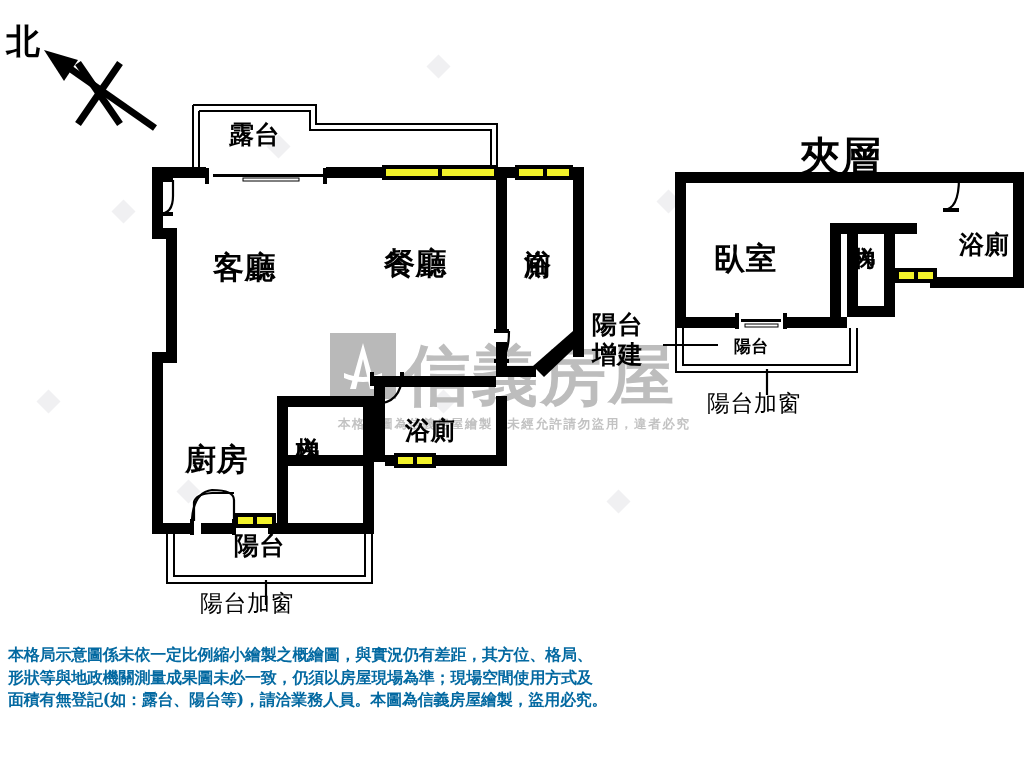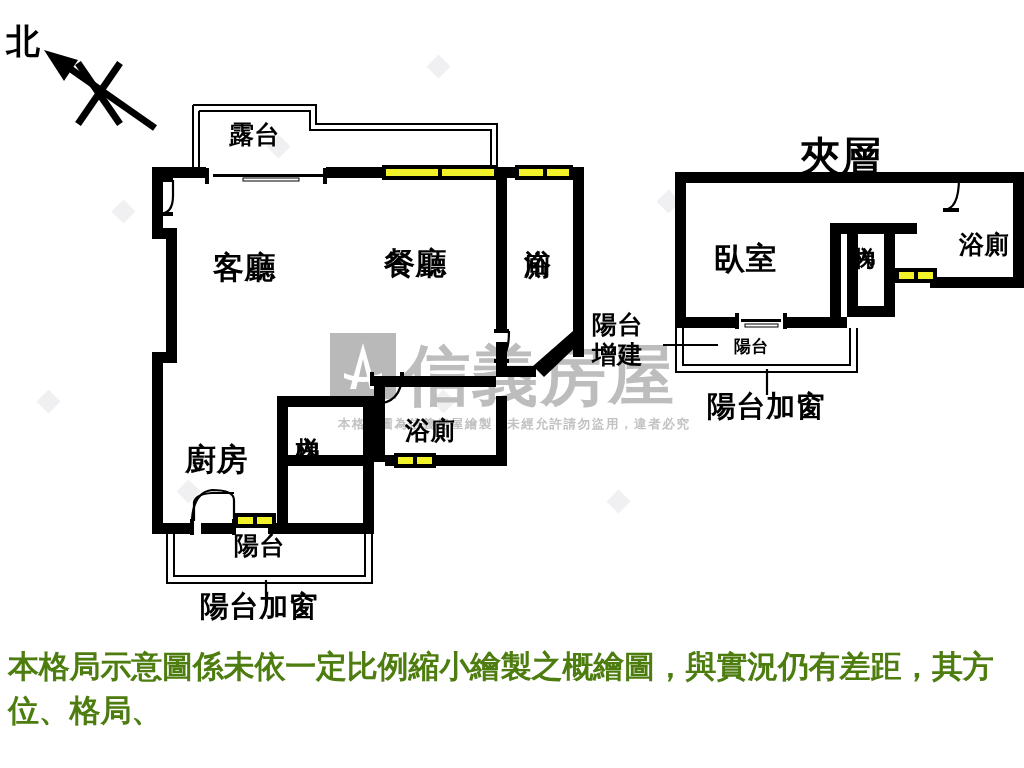--- a/index.html
+++ b/index.html
@@ -35,33 +35,33 @@
     font-family: "DejaVu Serif", "Liberation Serif", serif;
     line-height: 1;
     letter-spacing: 0.02em;
   }
   .lbl-room   { font-size: 31px; font-weight: 700; }
   .lbl-room-v { font-size: 27px; font-weight: 700; writing-mode: vertical-rl; text-orientation: upright; line-height: 1.02; }
   .lbl-small  { font-size: 25px; font-weight: 700; }
   .lbl-sub    { font-size: 17px; font-weight: 700; }
   .lbl-title  { font-size: 40px; font-weight: 700; }
   .lbl-north  { font-size: 34px; font-weight: 700; }
-  .lbl-anno   { font-size: 29px; font-weight: 700; }
+  .lbl-anno   { font-size: 23px; font-weight: 400; }
   .lbl-anno2  { font-size: 25px; font-weight: 700; line-height: 1.18; }
 
   #disclaimer {
     position: absolute;
     left: 8px;
     top: 644px;
     width: 1010px;
     font-family: "DejaVu Serif", "Liberation Serif", serif;
-    font-size: 31px;
+    font-size: 16px;
     font-weight: 700;
     line-height: 1.42;
-    color: #4d7c0f;
+    color: #0369a1;
     letter-spacing: -0.2px;
   }
   #disclaimer p { margin: 0; }
 
   
   #watermark {
     position: absolute;
     left: 330px;
     top: 333px;
     width: 380px;
@@ -354,15 +354,17 @@
 
   <div class="lbl lbl-anno2" style="left:592px; top:310px;">
     <div>陽台</div>
     <div>增建</div>
   </div>
 
   <div class="lbl lbl-anno" style="left:707px; top:392px;">陽台加窗</div>
 
   <div id="disclaimer">
     <p>本格局示意圖係未依一定比例縮小繪製之概繪圖，與實況仍有差距，其方位、格局、</p>
+    <p>形狀等與地政機關測量成果圖未必一致，仍須以房屋現場為準；現場空間使用方式及</p>
+    <p>面積有無登記(如：露台、陽台等)，請洽業務人員。本圖為信義房屋繪製，盜用必究。</p>
   </div>
 
 </div>
 
 </body></html>

